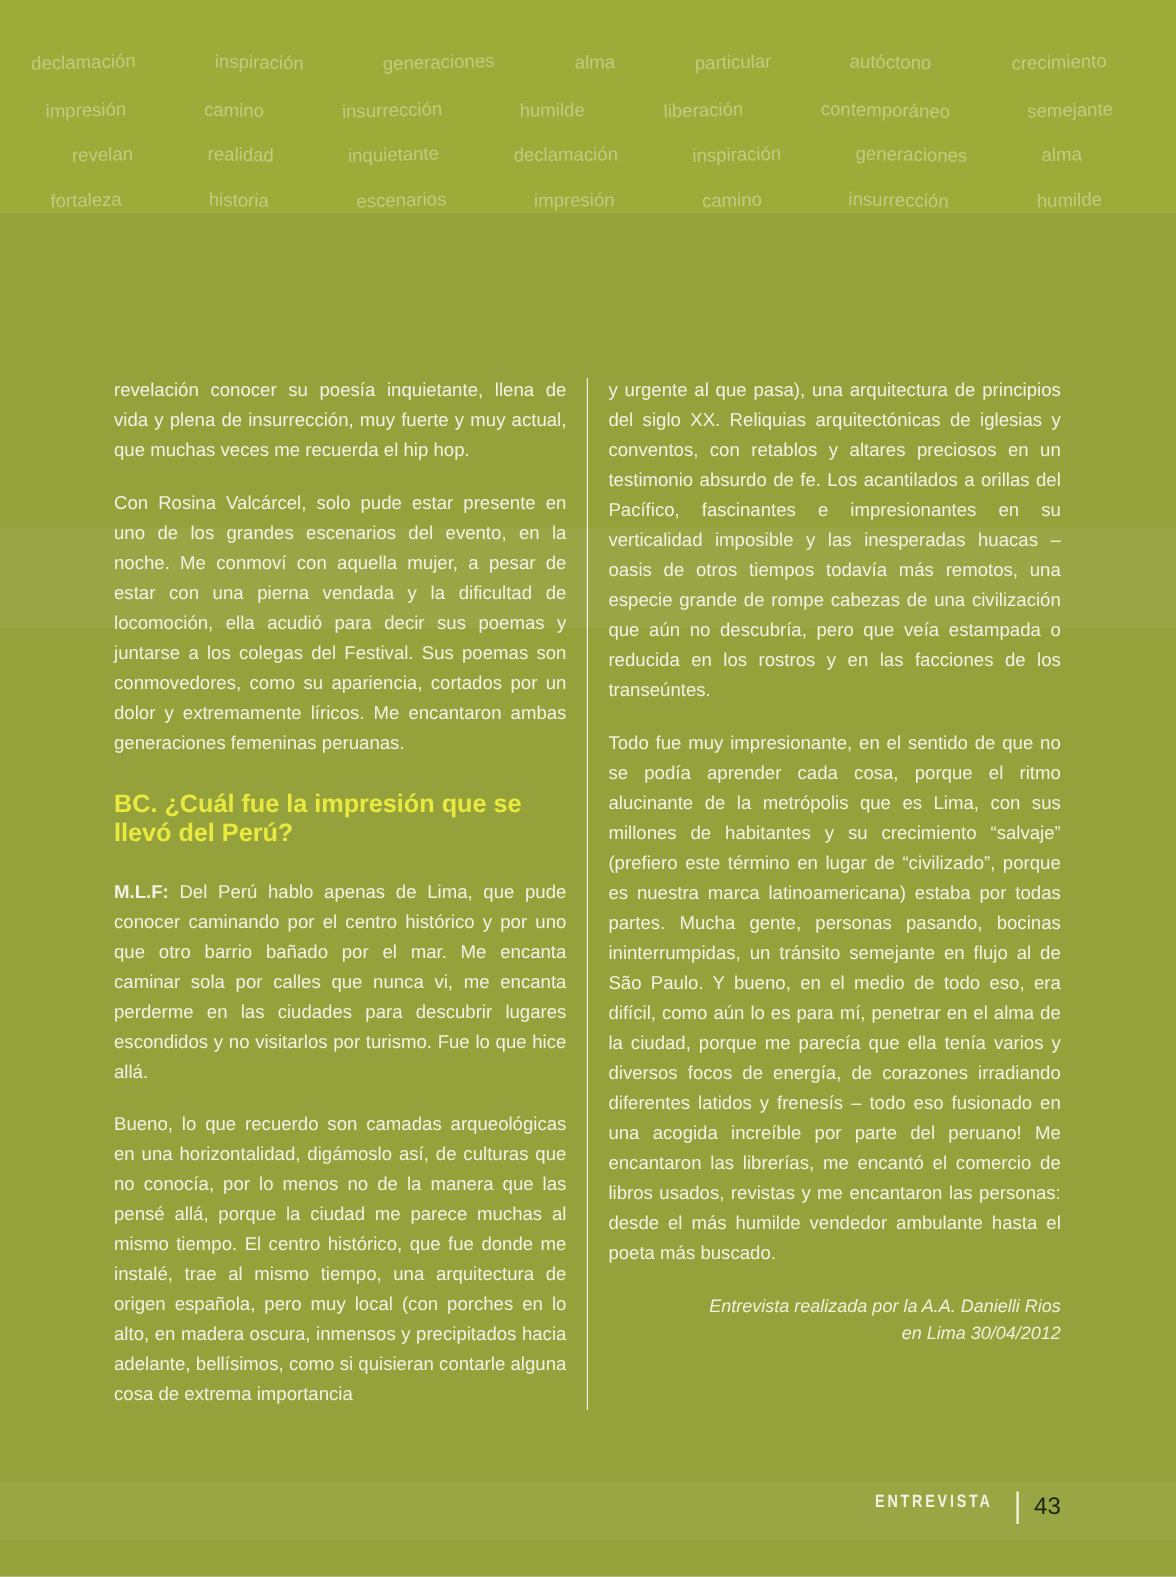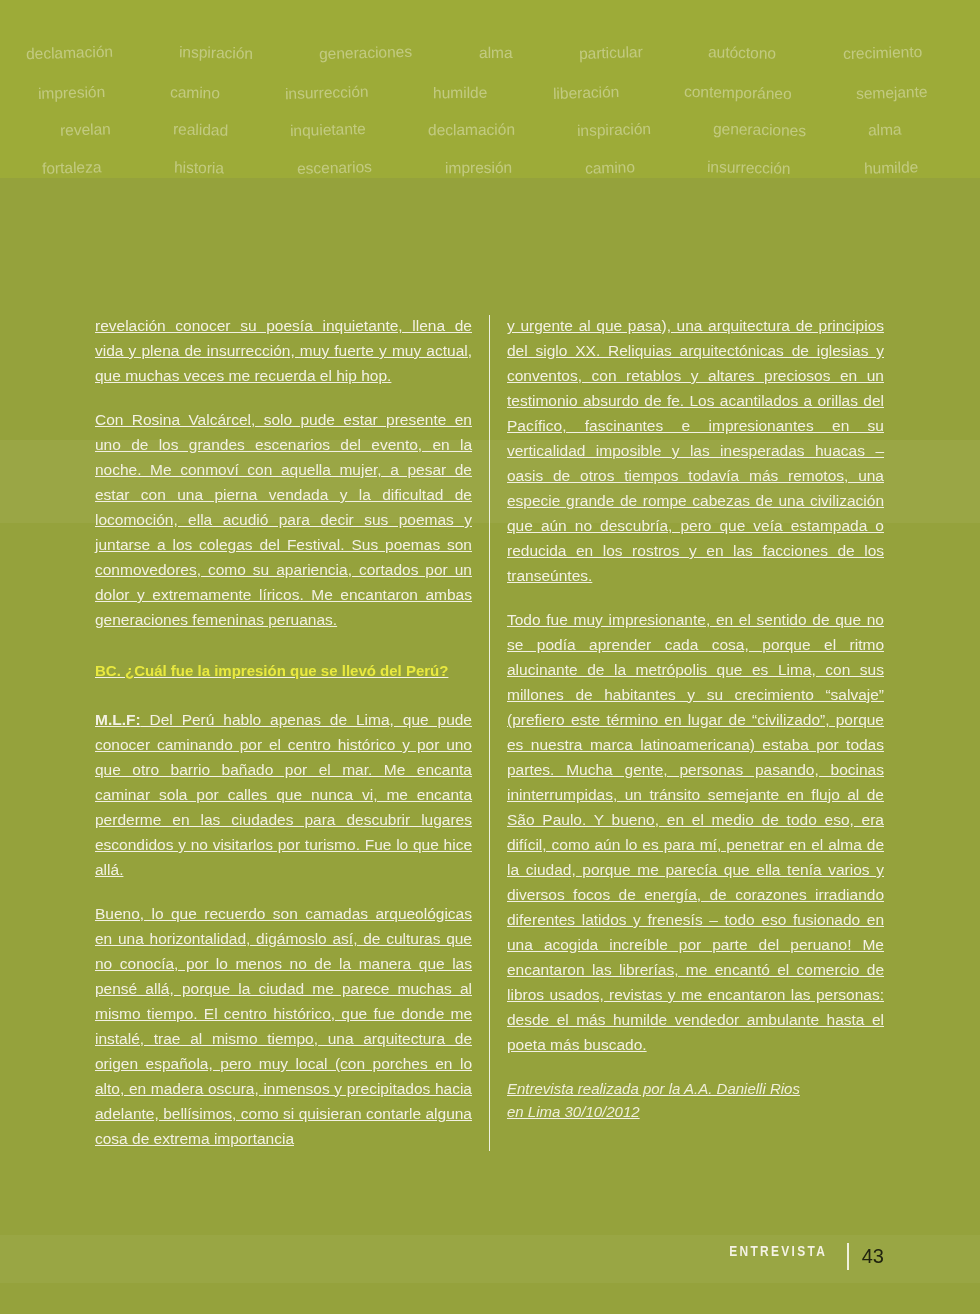--- a/index.html
+++ b/index.html
@@ -45,42 +45,41 @@
   .content {
     position:absolute; top:313px; left:95px; width:790px;
     display:flex;
   }
   .col {
     width:377px;
     color:#f3f1e3;
     font-size:15.5px;
     line-height:25px;
     text-align:justify;
-    text-decoration:underline;
   }
   .col p { margin:0 0 19px 0; }
   .col p:last-child { margin-bottom:0; }
   .divider {
     width:1px;
     background:rgba(255,255,255,0.85);
     margin:2px 17px 0 17px;
     align-self:stretch;
   }
   .question {
     color:#e9e93f;
-    font-size:15px;
+    font-size:21px;
     line-height:24px;
     font-weight:bold;
     margin:27px 0 24px 0;
     text-align:left;
   }
   .speaker { font-weight:bold; }
   .attribution {
     margin-top:20px;
-    text-align:left;
+    text-align:right;
     font-style:italic;
     font-size:15px;
     line-height:23px;
     color:rgba(247,245,232,0.92);
   }
 
   
   .footer {
     position:absolute; right:96px; bottom:44px;
     display:flex; align-items:flex-start;
@@ -159,21 +158,21 @@
       <p>Bueno, lo que recuerdo son camadas arqueológicas en una horizontalidad, digámoslo así, de culturas que no conocía, por lo menos no de la manera que las pensé allá, porque la ciudad me parece muchas al mismo tiempo. El centro histórico, que fue donde me instalé, trae al mismo tiempo, una arquitectura de origen española, pero muy local (con porches en lo alto, en madera oscura, inmensos y precipitados hacia adelante, bellísimos, como si quisieran contarle alguna cosa de extrema importancia</p>
     </div>
 
     <div class="divider"></div>
 
     <div class="col">
       <p>y urgente al que pasa), una arquitectura de principios del siglo XX. Reliquias arquitectónicas de iglesias y conventos, con retablos y altares preciosos en un testimonio absurdo de fe. Los acantilados a orillas del Pacífico, fascinantes e impresionantes en su verticalidad imposible y las inesperadas huacas – oasis de otros tiempos todavía más remotos, una especie grande de rompe cabezas de una civilización que aún no descubría, pero que veía estampada o reducida en los rostros y en las facciones de los transeúntes.</p>
       <p>Todo fue muy impresionante, en el sentido de que no se podía aprender cada cosa, porque el ritmo alucinante de la metrópolis que es Lima, con sus millones de habitantes y su crecimiento “salvaje” (prefiero este término en lugar de “civilizado”, porque es nuestra marca latinoamericana) estaba por todas partes. Mucha gente, personas pasando, bocinas ininterrumpidas, un tránsito semejante en flujo al de São Paulo. Y bueno, en el medio de todo eso, era difícil, como aún lo es para mí, penetrar en el alma de la ciudad, porque me parecía que ella tenía varios y diversos focos de energía, de corazones irradiando diferentes latidos y frenesís – todo eso fusionado en una acogida increíble por parte del peruano! Me encantaron las librerías, me encantó el comercio de libros usados, revistas y me encantaron las personas: desde el más humilde vendedor ambulante hasta el poeta más buscado.</p>
       <div class="attribution">
         <div>Entrevista realizada por la A.A. Danielli Rios</div>
-        <div>en Lima 30/10/2012</div>
+        <div>en Lima 30/04/2012</div>
       </div>
     </div>
   </div>
 
   <div class="footer">
     <span class="section">ENTREVISTA</span>
     <span class="fbar"></span>
     <span class="pnum">43</span>
   </div>
 

